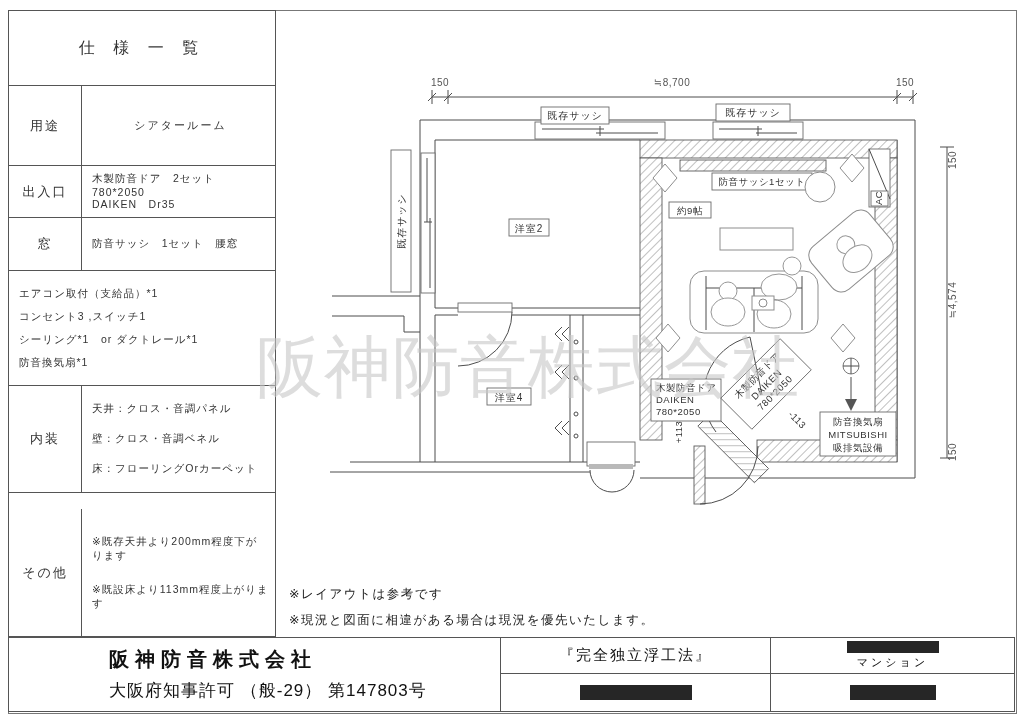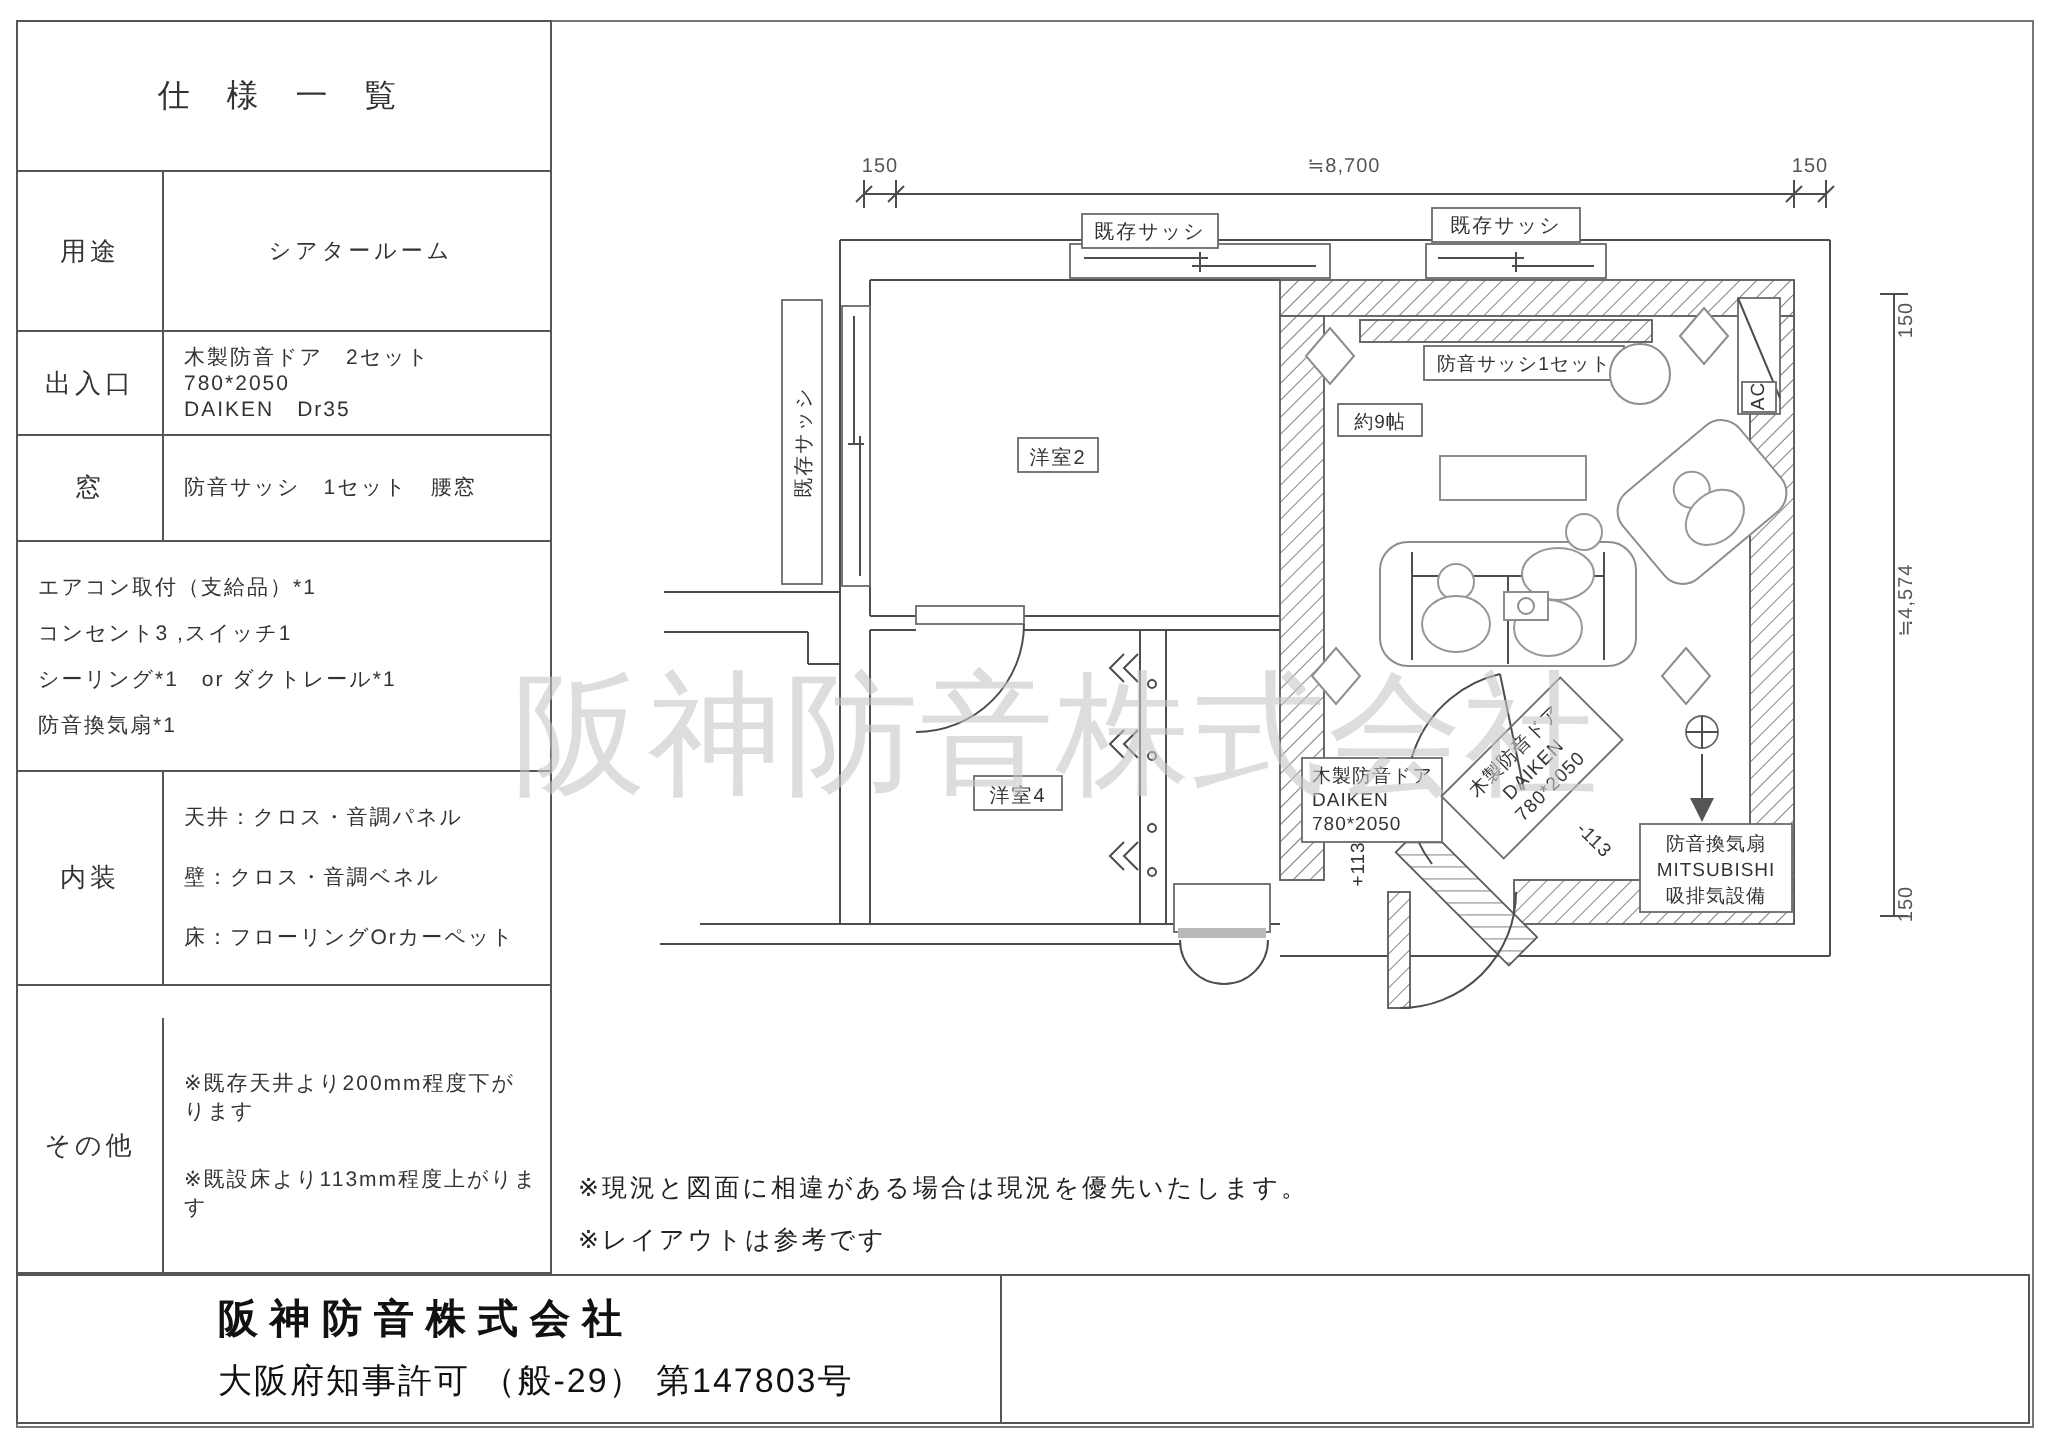--- a/index.html
+++ b/index.html
@@ -263,24 +263,39 @@
   <div class="spec-row h146 g6">
     <div class="spec-label">その他</div>
     <div class="spec-value g6">
       <div class="spec-line">※既存天井より200mm程度下がります</div>
       <div class="spec-line">※既設床より113mm程度上がります</div>
     </div>
   </div>
 </div>
 
 <div class="plan-notes">
+  <div>※レイアウトは参考です</div>
   <div>※現況と図面に相違がある場合は現況を優先いたします。</div>
-  <div>※レイアウトは参考です</div>
 </div>
 
 <div class="footer">
   <div class="footer-left">
     <div class="company-name">阪神防音株式会社</div>
     <div class="company-license">大阪府知事許可 （般-29） 第147803号</div>
   </div>
+  <div class="footer-right">
+    <div class="fcell">
+      <div class="method-label">『完全独立浮工法』</div>
+    </div>
+    <div class="fcell">
+      <div class="redacted bar-sm"></div>
+      <div class="building-type">マンション</div>
+    </div>
+    <div class="fcell">
+      <div class="redacted bar-md"></div>
+    </div>
+    <div class="fcell">
+      <div class="redacted bar-md2"></div>
+    </div>
+  </div>
 </div>
 
 <div class="watermark">阪神防音株式会社</div>
 
 </body></html>

